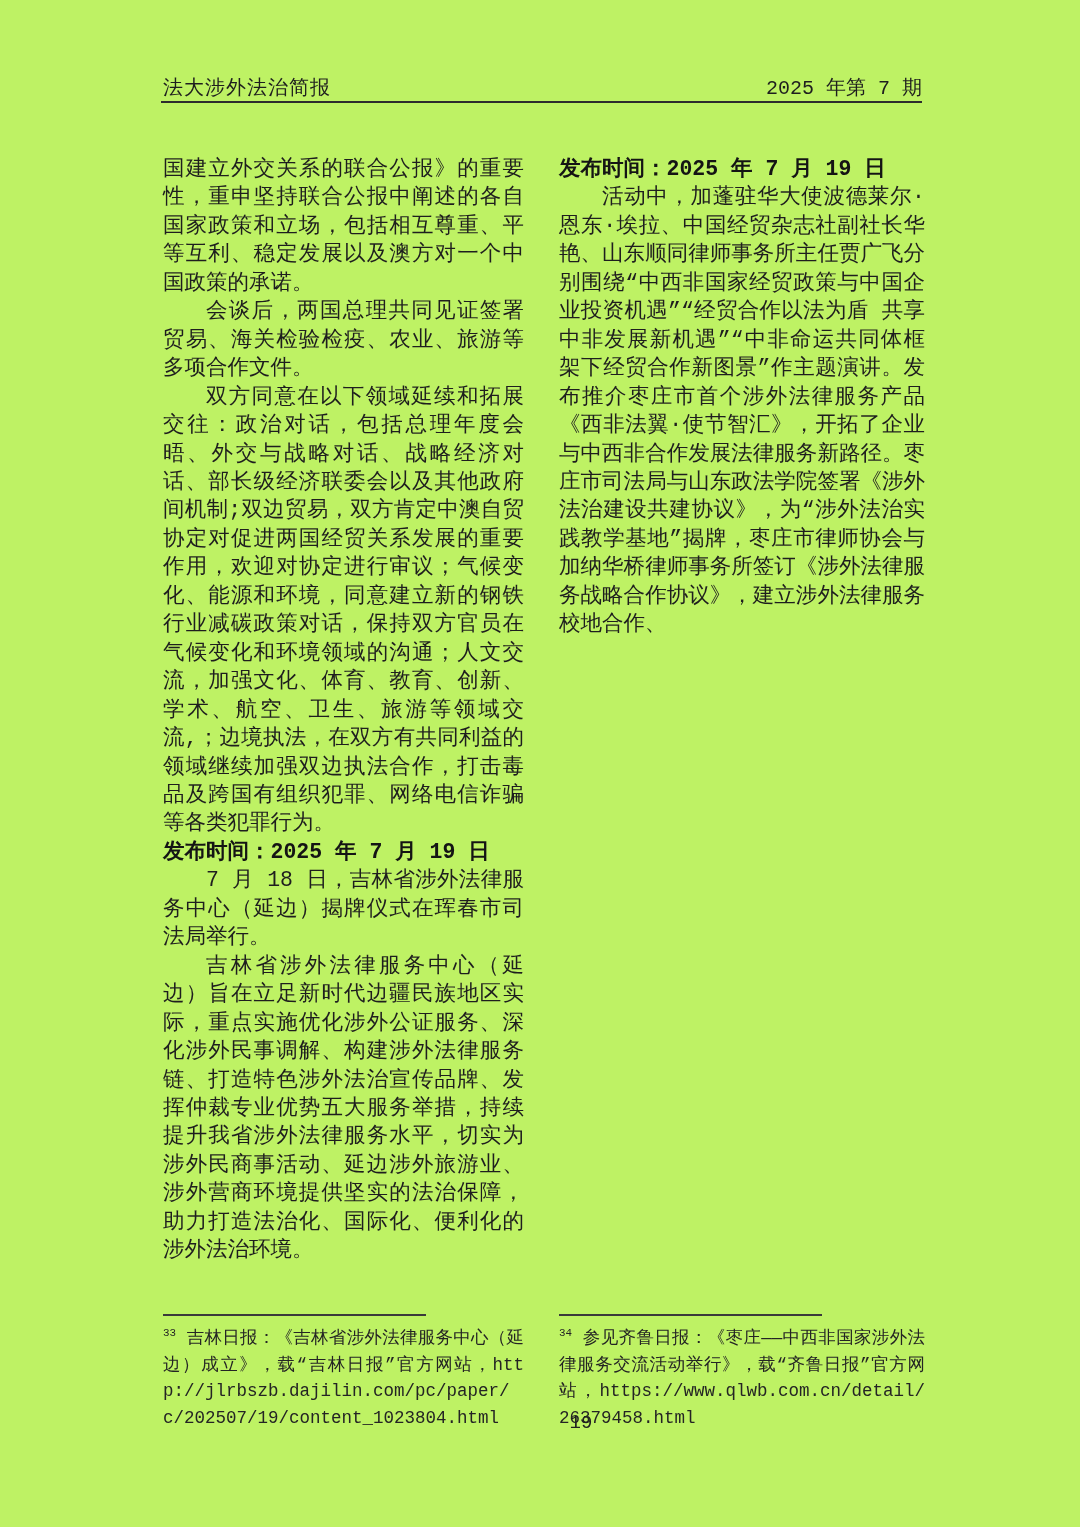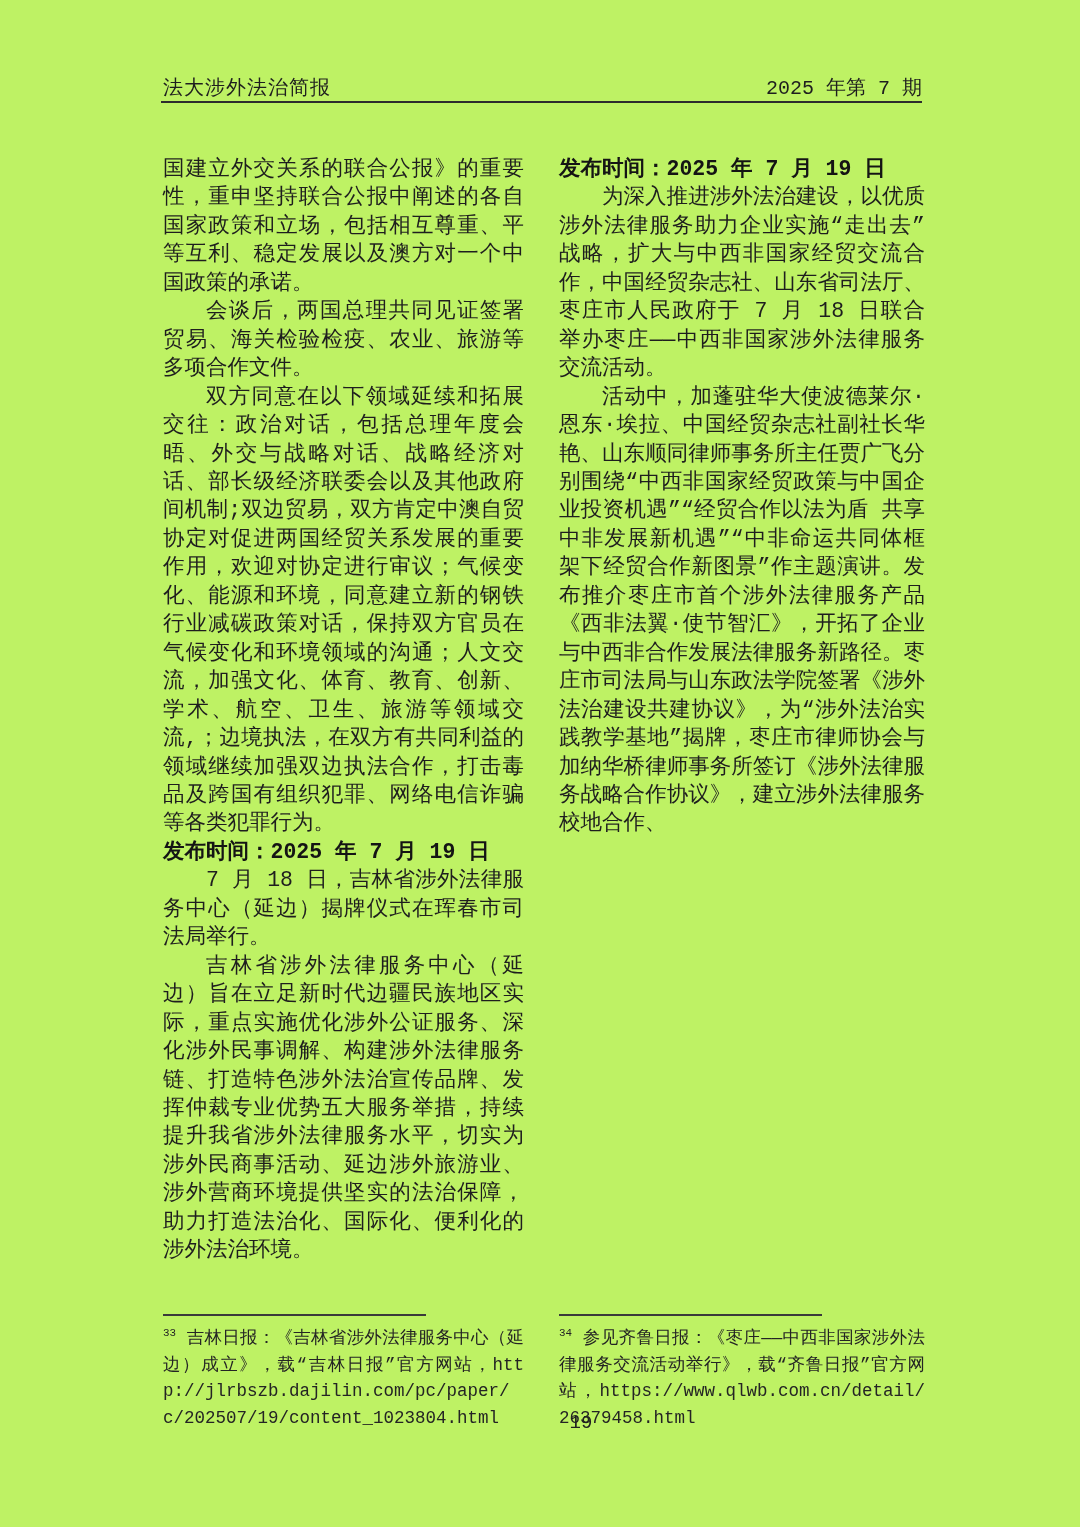--- a/index.html
+++ b/index.html
@@ -55,21 +55,20 @@
     <p class="cont">国建立外交关系的联合公报》的重要性，重申坚持联合公报中阐述的各自国家政策和立场，包括相互尊重、平等互利、稳定发展以及澳方对一个中国政策的承诺。</p>
     <p>会谈后，两国总理共同见证签署贸易、海关检验检疫、农业、旅游等多项合作文件。</p>
     <p>双方同意在以下领域延续和拓展交往：政治对话，包括总理年度会晤、外交与战略对话、战略经济对话、部长级经济联委会以及其他政府间机制;双边贸易，双方肯定中澳自贸协定对促进两国经贸关系发展的重要作用，欢迎对协定进行审议；气候变化、能源和环境，同意建立新的钢铁行业减碳政策对话，保持双方官员在气候变化和环境领域的沟通；人文交流，加强文化、体育、教育、创新、学术、航空、卫生、旅游等领域交流,；边境执法，在双方有共同利益的领域继续加强双边执法合作，打击毒品及跨国有组织犯罪、网络电信诈骗等各类犯罪行为。</p>
     <p class="pub">发布时间：2025 年 7 月 19 日</p>
     <p>7 月 18 日，吉林省涉外法律服务中心（延边）揭牌仪式在珲春市司法局举行。</p>
     <p>吉林省涉外法律服务中心（延边）旨在立足新时代边疆民族地区实际，重点实施优化涉外公证服务、深化涉外民事调解、构建涉外法律服务链、打造特色涉外法治宣传品牌、发挥仲裁专业优势五大服务举措，持续提升我省涉外法律服务水平，切实为涉外民商事活动、延边涉外旅游业、涉外营商环境提供坚实的法治保障，助力打造法治化、国际化、便利化的涉外法治环境。</p>
   </section>
 
   <section class="col col-right">
     <p class="pub">发布时间：2025 年 7 月 19 日</p>
-    <p>为深入推进涉外法治建设，以优质涉外法律服务助力企业实施“走出去”战略，扩大与中西非国家经贸交流合作，中国经贸杂志社、山东省司法厅、枣庄市人民政府于 7 月 18 日联合举办枣庄——中西非国家涉外法律服务交流活动。</p>
     <p>活动中，加蓬驻华大使波德莱尔·恩东·埃拉、中国经贸杂志社副社长华艳、山东顺同律师事务所主任贾广飞分别围绕“中西非国家经贸政策与中国企业投资机遇”“经贸合作以法为盾 共享中非发展新机遇”“中非命运共同体框架下经贸合作新图景”作主题演讲。发布推介枣庄市首个涉外法律服务产品《西非法翼·使节智汇》，开拓了企业与中西非合作发展法律服务新路径。枣庄市司法局与山东政法学院签署《涉外法治建设共建协议》，为“涉外法治实践教学基地”揭牌，枣庄市律师协会与加纳华桥律师事务所签订《涉外法律服务战略合作协议》，建立涉外法律服务校地合作、</p>
   </section>
 
   <aside class="footnote fn-left">
     <div class="fn-rule"></div>
     <p><sup>33</sup><span> 吉林日报：《吉林省涉外法律服务中心（延边）成立》，载“吉林日报”官方网站，http://jlrbszb.dajilin.com/pc/paper/c/202507/19/content_1023804.html</span></p>
   </aside>
 
   <aside class="footnote fn-right">
     <div class="fn-rule"></div>

